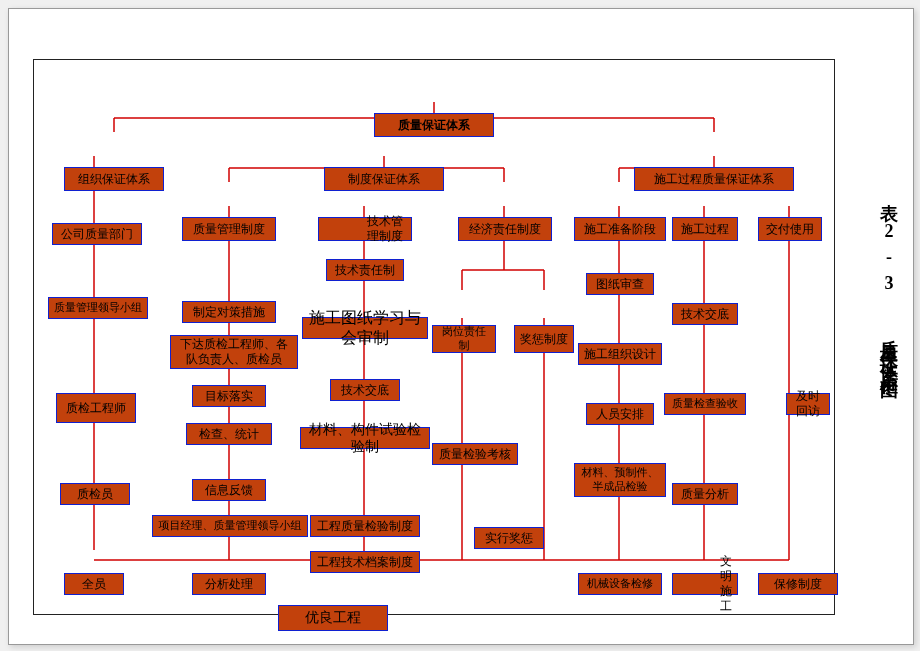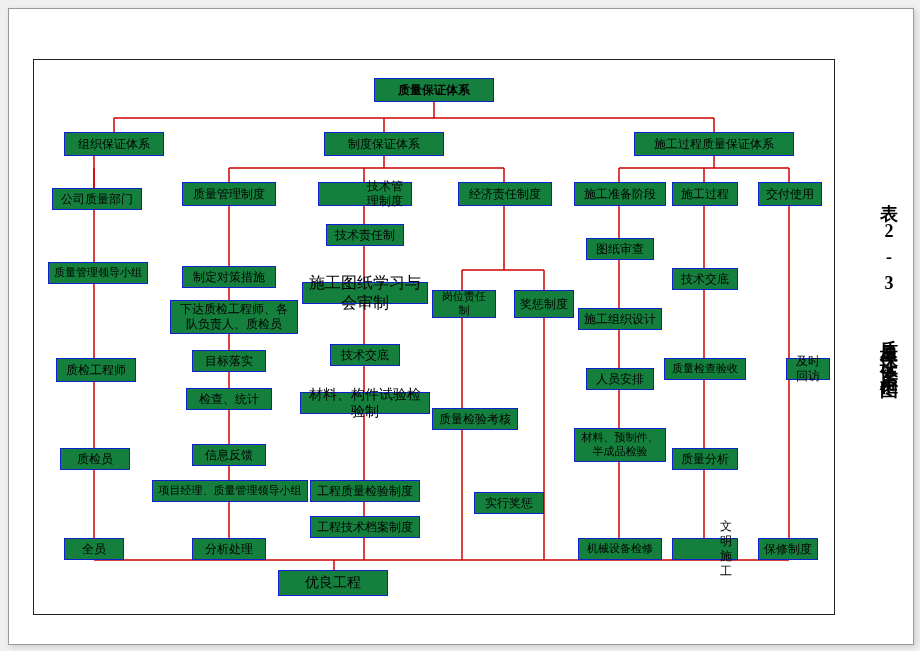--- a/index.html
+++ b/index.html
@@ -43,30 +43,31 @@
   .diagram {
     position: absolute;
     left: 0;
     top: 0;
     width: 100%;
     height: 100%;
   }
   .box {
     position: absolute;
     border: 1.5px solid #1020d0;
-    background: #15803d;
+    background: #c2410c;
     font-size: 12px;
     line-height: 1.25;
     color: #000;
     display: flex;
     align-items: center;
     justify-content: center;
     text-align: center;
     padding: 2px 4px;
     box-sizing: border-box;
+    margin-top: 35px;
   }
   svg.lines {
     position: absolute;
     left: 0;
     top: 0;
     width: 800px;
     height: 554px;
     pointer-events: none;
   }
   svg.lines line, svg.lines polyline {
@@ -130,21 +131,21 @@
       </svg>
 
       <div class="box" style="left:340px; top:18px; width:120px; height:24px; font-weight:bold;">质量保证体系</div>
 
       <div class="box" style="left:30px; top:72px; width:100px; height:24px;">组织保证体系</div>
       <div class="box" style="left:290px; top:72px; width:120px; height:24px;">制度保证体系</div>
       <div class="box" style="left:600px; top:72px; width:160px; height:24px;">施工过程质量保证体系</div>
 
       <div class="box" style="left:18px; top:128px; width:90px; height:22px;">公司质量部门</div>
       <div class="box" style="left:14px; top:202px; width:100px; height:22px; font-size:11px;">质量管理领导小组</div>
-      <div class="box" style="left:22px; top:298px; width:80px; height:24px;">质检工程师</div>
+      <div class="box" style="left:22px; top:298px; width:80px; height:30px;">质检工程师</div>
       <div class="box" style="left:26px; top:388px; width:70px; height:22px;">质检员</div>
       <div class="box" style="left:30px; top:478px; width:60px; height:22px;">全员</div>
 
       <div class="box" style="left:148px; top:122px; width:94px; height:24px;">质量管理制度</div>
       <div class="box" style="left:148px; top:206px; width:94px; height:22px;">制定对策措施</div>
       <div class="box" style="left:136px; top:240px; width:128px; height:34px;">下达质检工程师、各队负责人、质检员</div>
       <div class="box" style="left:158px; top:290px; width:74px; height:22px;">目标落实</div>
       <div class="box" style="left:152px; top:328px; width:86px; height:22px;">检查、统计</div>
       <div class="box" style="left:158px; top:384px; width:74px; height:22px;">信息反馈</div>
       <div class="box" style="left:118px; top:420px; width:156px; height:22px; font-size:11px;">项目经理、质量管理领导小组</div>
@@ -172,19 +173,19 @@
       <div class="box" style="left:544px; top:478px; width:84px; height:22px; font-size:11px;">机械设备检修</div>
 
       <div class="box" style="left:638px; top:122px; width:66px; height:24px;">施工过程</div>
       <div class="box" style="left:638px; top:208px; width:66px; height:22px;">技术交底</div>
       <div class="box" style="left:630px; top:298px; width:82px; height:22px; font-size:11px;">质量检查验收</div>
       <div class="box" style="left:638px; top:388px; width:66px; height:22px;">质量分析</div>
       <div class="box" style="left:638px; top:478px; width:66px; height:22px;padding-left:46px;">文明施工</div>
 
       <div class="box" style="left:724px; top:122px; width:64px; height:24px;">交付使用</div>
       <div class="box" style="left:752px; top:298px; width:44px; height:22px;">及时回访</div>
-      <div class="box" style="left:724px; top:478px; width:60px; height:22px;">保修制度</div>
+      <div class="box" style="left:724px; top:478px; width:80px; height:22px;">保修制度</div>
 
       <div class="box" style="left:244px; top:510px; width:110px; height:26px; font-size:14px;">优良工程</div>
 
     </div>
   </div>
 </div>
 
 </body></html>

